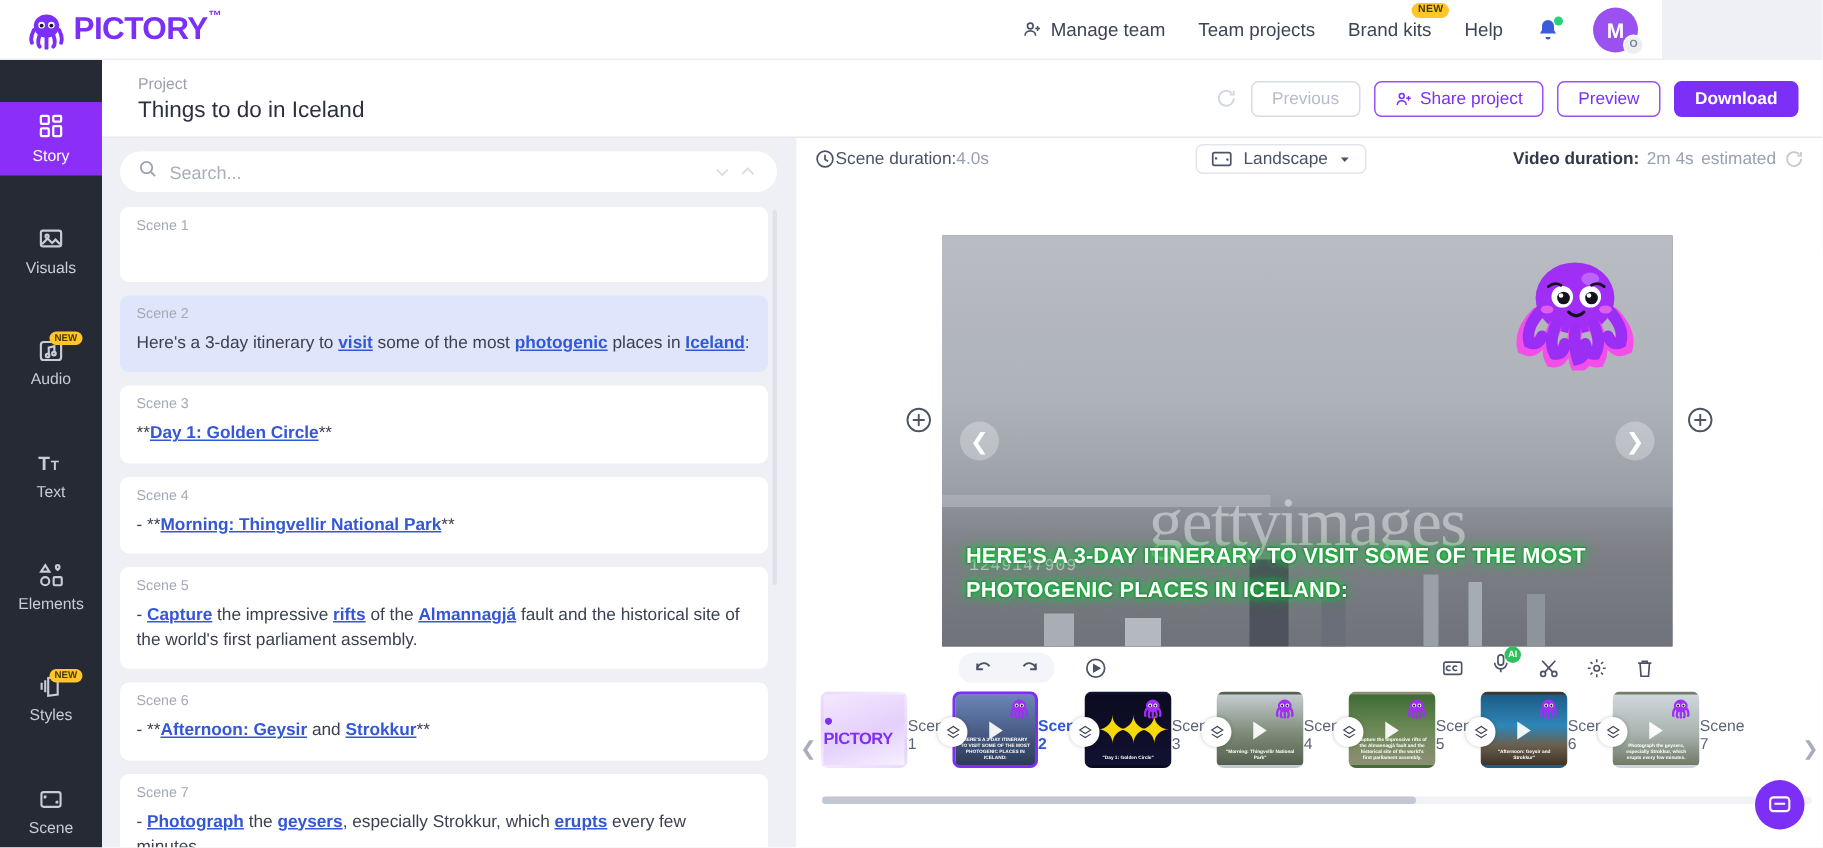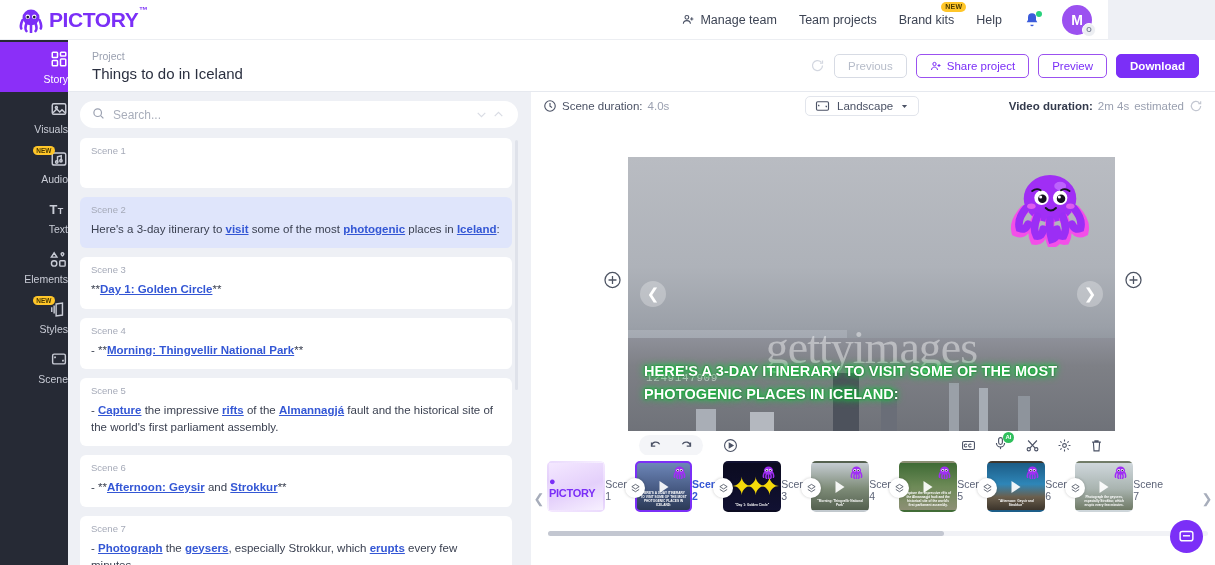--- a/index.html
+++ b/index.html
@@ -51,22 +51,22 @@
   }
 
   
   .rail {
     position:absolute; top:40px; left:0; width:68px; height:525px;
     background:#262a35; display:flex; flex-direction:column; align-items:center;
     padding-top:2px; z-index:15;
   }
   .rail-item {
     width:68px; height:50px; display:flex; flex-direction:column;
-    align-items:flex-end; justify-content:center; gap:4px;
-    color:#c9ccd6; cursor:pointer; position:relative;
+    align-items:center; justify-content:center; gap:4px;
+    color:#c9ccd6; cursor:pointer; position:relative;margin-top:26px;
   }
   .rail-item.active { background:#8b2ff8; color:#fff; }
   .rail-label { font-size:10.5px; }
   .rail-icon { width:19px; height:19px; display:flex; align-items:center; justify-content:center; }
   .rail-badge {
     position:absolute; top:4px; right:13px;
     background:#ffc629; color:#4a3a00; font-size:6.5px; font-weight:bold;
     padding:1px 3.5px; border-radius:6px;
   }
 
@@ -116,25 +116,25 @@
   }
 
   
   .preview {
     position:absolute; top:92px; left:531px; width:684px; height:473px; background:#fff;
   }
   .prev-toolbar {
     height:28px; display:flex; align-items:center; padding:0 12px; font-size:11.5px;
     color:#4b5265; position:relative;
   }
-  .dur-group { display:flex; align-items:center; gap:5px; }
+  .dur-group { display:flex; align-items:center; }
   .dur-val { color:#9aa0b0; }
   .ratio-pill {
     position:absolute; left:266px; display:flex; align-items:center; gap:7px;
-    border:1px solid #e2e5ec; border-radius:5px; padding:3px 9px; cursor:pointer;margin-left:8px;
+    border:1px solid #e2e5ec; border-radius:5px; padding:3px 9px; cursor:pointer;
   }
   .vid-dur { margin-left:auto; display:flex; align-items:center; gap:5px; }
   .vid-dur b { font-weight:bold; color:#333a4c; }
 
   .stage { position:relative; width:684px; height:320px; }
   .video-box {
     position:absolute; left:97px; top:37px; width:487px; height:274px;
     overflow:hidden; background:#5a6270;
   }
   .sky {

